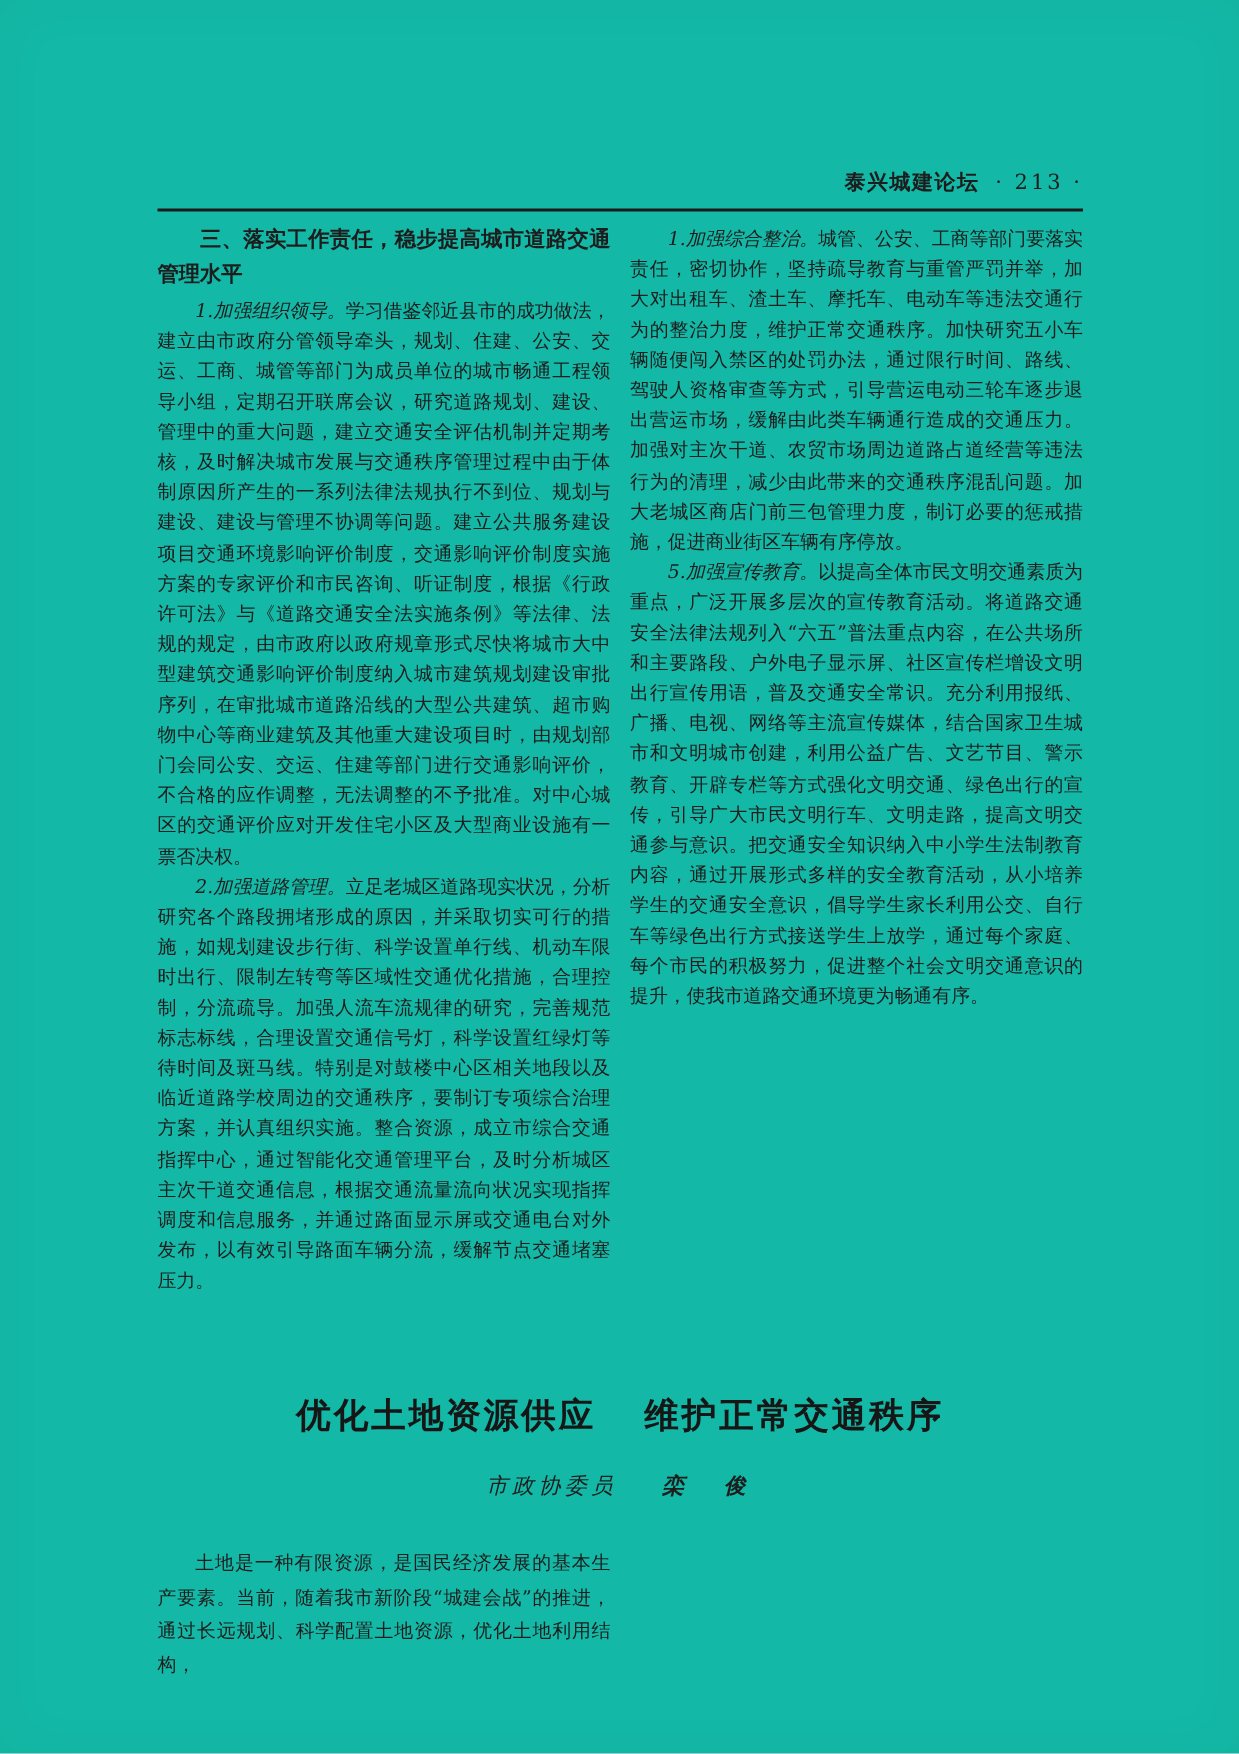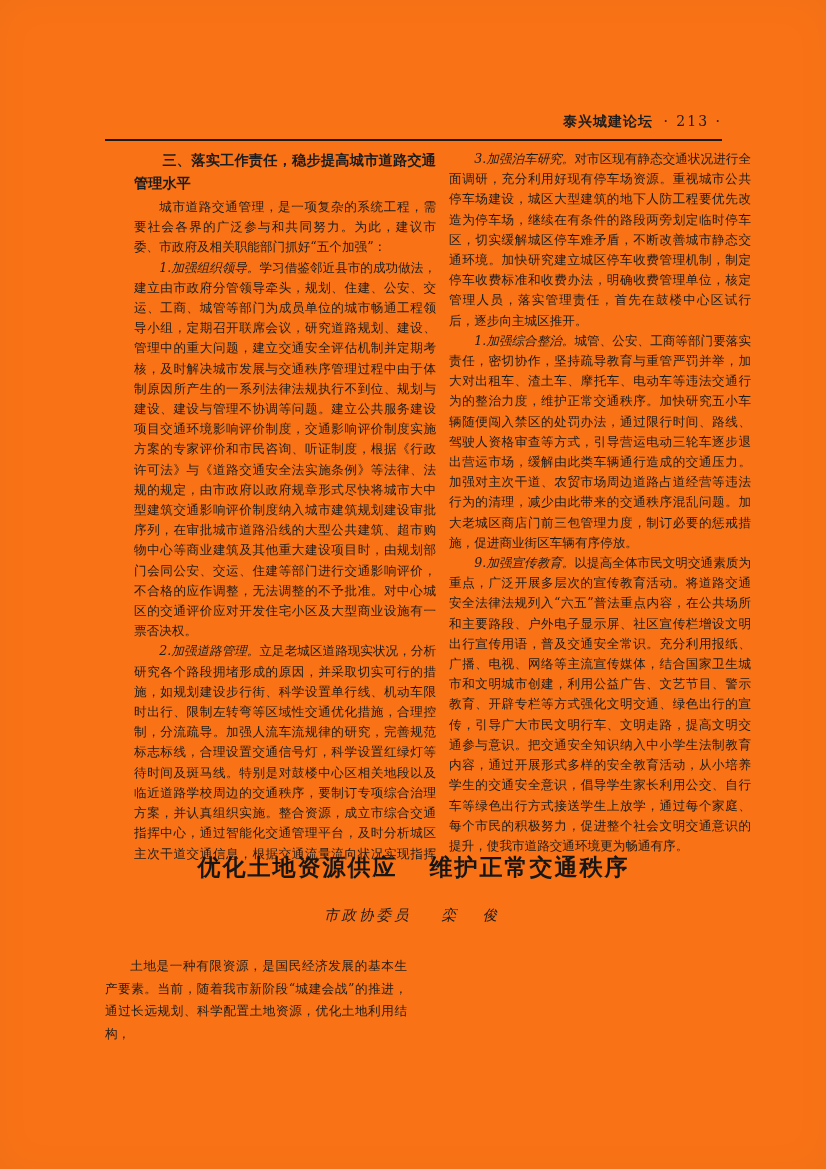--- a/index.html
+++ b/index.html
@@ -1,20 +1,20 @@
 <!DOCTYPE html>
 <html><head>
 <meta charset="utf-8">
 <style>
   html,body { margin:0; padding:0; background:#e8e8e6; }
   .page {
     position:relative;
     width:826px; height:1169px;
     margin:0 auto;
-    background:#f97316;
+    background:#14b8a6;
     color:#1d1d1d;
     font-family:"DejaVu Serif","Liberation Serif",serif;
     overflow:hidden;
     box-shadow:inset 0 0 40px rgba(0,0,0,0.03);
   }
   
   .running-head {
     position:absolute; top:112px; left:105px; width:617px;
     text-align:right;
     font-size:14px; line-height:18px;
@@ -25,83 +25,81 @@
     font-weight:bold; letter-spacing:1px;
   }
   .page-marker { font-family:"DejaVu Serif",serif; letter-spacing:2px; margin-left:6px; }
   .head-rule {
     position:absolute; top:139px; left:105px; width:617px; height:2px;
     background:#1a1a1a;
   }
   
   .article1 {
     position:absolute; top:149px; left:105px; width:617px; height:714px;
-    display:flex; gap:13px; overflow:hidden;margin-left:29px;
+    display:flex; gap:13px; overflow:hidden;
   }
   .col {
     width:302px; flex:0 0 302px;
     font-size:12.6px; line-height:20.2px;
     text-align:justify;
   }
   .section-heading {
     margin:0 0 2px 0;
     font-family:"Liberation Sans","DejaVu Sans",sans-serif;
     font-weight:bold;
     font-size:14.2px; line-height:23px;
     text-indent:2em; text-align:justify;
   }
   .col p { margin:0; text-indent:2em; }
   .item-lead {
     font-style:italic;
     font-family:"DejaVu Serif","Liberation Serif",serif;
   }
   
-  .article2 { position:absolute; top:852px; left:105px; width:617px; }
+  .article2 { position:absolute; top:928px; left:105px; width:617px; }
   .article2-title {
     display:flex; justify-content:center; gap:32px;
     font-family:"Liberation Sans","DejaVu Sans",sans-serif;
     font-weight:bold; font-size:23px; line-height:30px;
     letter-spacing:2px; color:#161616;
     margin:0;
   }
   .author-line {
     margin-top:23px;
     text-align:center;
     font-size:14.5px; line-height:20px;
     font-style:italic; letter-spacing:3px;
   }
   .author-role { margin-right:30px; }
-  .author-name { letter-spacing:6px; }
+  .author-name { letter-spacing:6px;font-weight:bold; }
   .article2-cols { display:flex; gap:13px; margin-top:30px; }
   .article2-cols .col { line-height:22.5px; }
   .no-indent { text-indent:0 !important; }
 </style>
 </head>
 <body>
 
 <div class="page">
 
   <div class="running-head">
     <span class="journal-name">泰兴城建论坛</span>
     <span class="page-marker">· 213 ·</span>
   </div>
 
   <div class="head-rule"></div>
 
   <div class="article1">
     <div class="col">
       <h3 class="section-heading">三、落实工作责任，稳步提高城市道路交通管理水平</h3>
-      <p>城市道路交通管理，是一项复杂的系统工程，需要社会各界的广泛参与和共同努力。为此，建议市委、市政府及相关职能部门抓好“五个加强”：</p>
       <p><span class="item-lead">1.加强组织领导。</span><span>学习借鉴邻近县市的成功做法，建立由市政府分管领导牵头，规划、住建、公安、交运、工商、城管等部门为成员单位的城市畅通工程领导小组，定期召开联席会议，研究道路规划、建设、管理中的重大问题，建立交通安全评估机制并定期考核，及时解决城市发展与交通秩序管理过程中由于体制原因所产生的一系列法律法规执行不到位、规划与建设、建设与管理不协调等问题。建立公共服务建设项目交通环境影响评价制度，交通影响评价制度实施方案的专家评价和市民咨询、听证制度，根据《行政许可法》与《道路交通安全法实施条例》等法律、法规的规定，由市政府以政府规章形式尽快将城市大中型建筑交通影响评价制度纳入城市建筑规划建设审批序列，在审批城市道路沿线的大型公共建筑、超市购物中心等商业建筑及其他重大建设项目时，由规划部门会同公安、交运、住建等部门进行交通影响评价，不合格的应作调整，无法调整的不予批准。对中心城区的交通评价应对开发住宅小区及大型商业设施有一票否决权。</span></p>
       <p><span class="item-lead">2.加强道路管理。</span><span>立足老城区道路现实状况，分析研究各个路段拥堵形成的原因，并采取切实可行的措施，如规划建设步行街、科学设置单行线、机动车限时出行、限制左转弯等区域性交通优化措施，合理控制，分流疏导。加强人流车流规律的研究，完善规范标志标线，合理设置交通信号灯，科学设置红绿灯等待时间及斑马线。特别是对鼓楼中心区相关地段以及临近道路学校周边的交通秩序，要制订专项综合治理方案，并认真组织实施。整合资源，成立市综合交通指挥中心，通过智能化交通管理平台，及时分析城区主次干道交通信息，根据交通流量流向状况实现指挥调度和信息服务，并通过路面显示屏或交通电台对外发布，以有效引导路面车辆分流，缓解节点交通堵塞压力。</span></p>
     </div>
     <div class="col">
-      <p><span class="item-lead">3.加强泊车研究。</span><span>对市区现有静态交通状况进行全面调研，充分利用好现有停车场资源。重视城市公共停车场建设，城区大型建筑的地下人防工程要优先改造为停车场，继续在有条件的路段两旁划定临时停车区，切实缓解城区停车难矛盾，不断改善城市静态交通环境。加快研究建立城区停车收费管理机制，制定停车收费标准和收费办法，明确收费管理单位，核定管理人员，落实管理责任，首先在鼓楼中心区试行后，逐步向主城区推开。</span></p>
       <p><span class="item-lead">1.加强综合整治。</span><span>城管、公安、工商等部门要落实责任，密切协作，坚持疏导教育与重管严罚并举，加大对出租车、渣土车、摩托车、电动车等违法交通行为的整治力度，维护正常交通秩序。加快研究五小车辆随便闯入禁区的处罚办法，通过限行时间、路线、驾驶人资格审查等方式，引导营运电动三轮车逐步退出营运市场，缓解由此类车辆通行造成的交通压力。加强对主次干道、农贸市场周边道路占道经营等违法行为的清理，减少由此带来的交通秩序混乱问题。加大老城区商店门前三包管理力度，制订必要的惩戒措施，促进商业街区车辆有序停放。</span></p>
-      <p><span class="item-lead">9.加强宣传教育。</span><span>以提高全体市民文明交通素质为重点，广泛开展多层次的宣传教育活动。将道路交通安全法律法规列入“六五”普法重点内容，在公共场所和主要路段、户外电子显示屏、社区宣传栏增设文明出行宣传用语，普及交通安全常识。充分利用报纸、广播、电视、网络等主流宣传媒体，结合国家卫生城市和文明城市创建，利用公益广告、文艺节目、警示教育、开辟专栏等方式强化文明交通、绿色出行的宣传，引导广大市民文明行车、文明走路，提高文明交通参与意识。把交通安全知识纳入中小学生法制教育内容，通过开展形式多样的安全教育活动，从小培养学生的交通安全意识，倡导学生家长利用公交、自行车等绿色出行方式接送学生上放学，通过每个家庭、每个市民的积极努力，促进整个社会文明交通意识的提升，使我市道路交通环境更为畅通有序。</span></p>
+      <p><span class="item-lead">5.加强宣传教育。</span><span>以提高全体市民文明交通素质为重点，广泛开展多层次的宣传教育活动。将道路交通安全法律法规列入“六五”普法重点内容，在公共场所和主要路段、户外电子显示屏、社区宣传栏增设文明出行宣传用语，普及交通安全常识。充分利用报纸、广播、电视、网络等主流宣传媒体，结合国家卫生城市和文明城市创建，利用公益广告、文艺节目、警示教育、开辟专栏等方式强化文明交通、绿色出行的宣传，引导广大市民文明行车、文明走路，提高文明交通参与意识。把交通安全知识纳入中小学生法制教育内容，通过开展形式多样的安全教育活动，从小培养学生的交通安全意识，倡导学生家长利用公交、自行车等绿色出行方式接送学生上放学，通过每个家庭、每个市民的积极努力，促进整个社会文明交通意识的提升，使我市道路交通环境更为畅通有序。</span></p>
     </div>
   </div>
 
   <div class="article2">
     <h1 class="article2-title">
       <span>优化土地资源供应</span>
       <span>维护正常交通秩序</span>
     </h1>
     <div class="author-line">
       <span class="author-role">市政协委员</span><span class="author-name">栾　俊</span>

